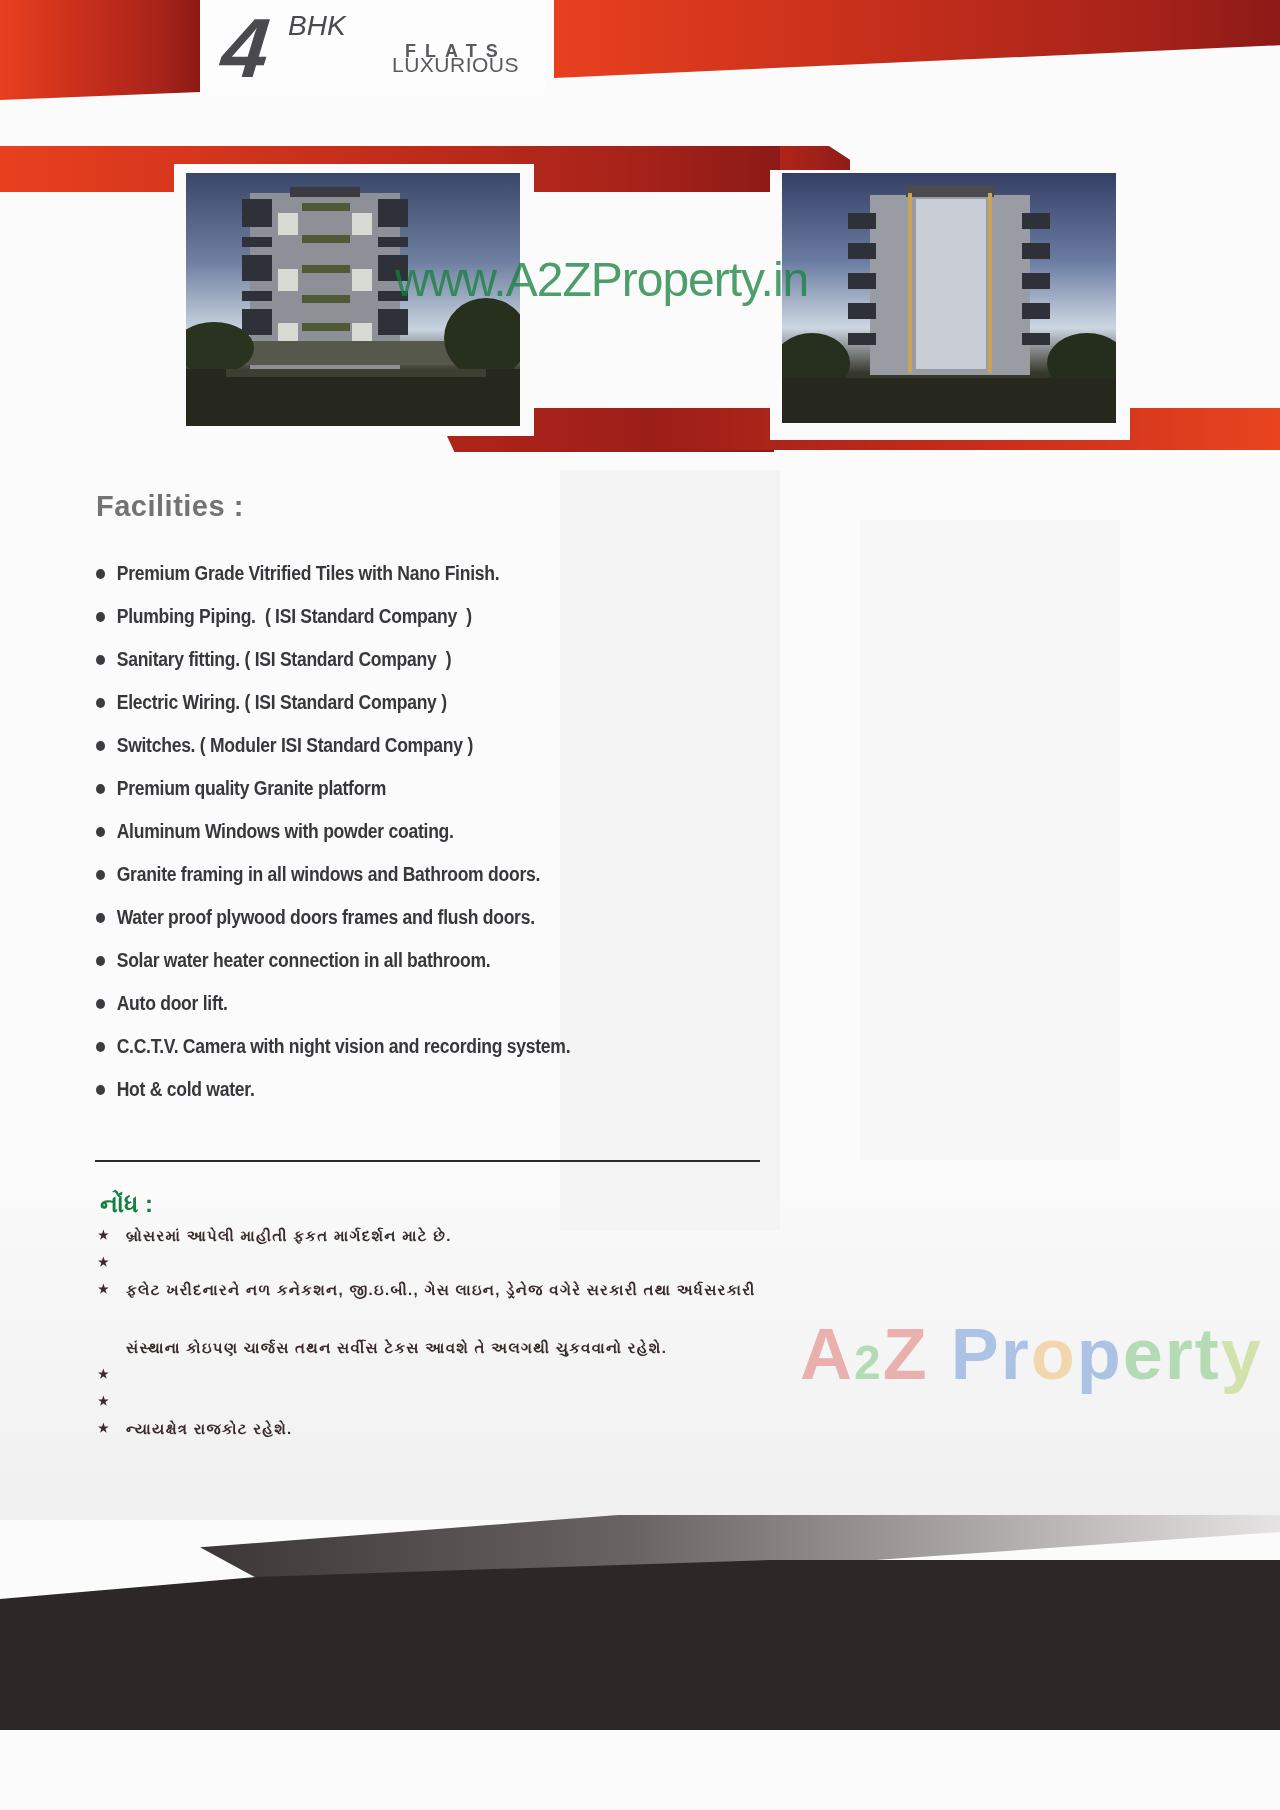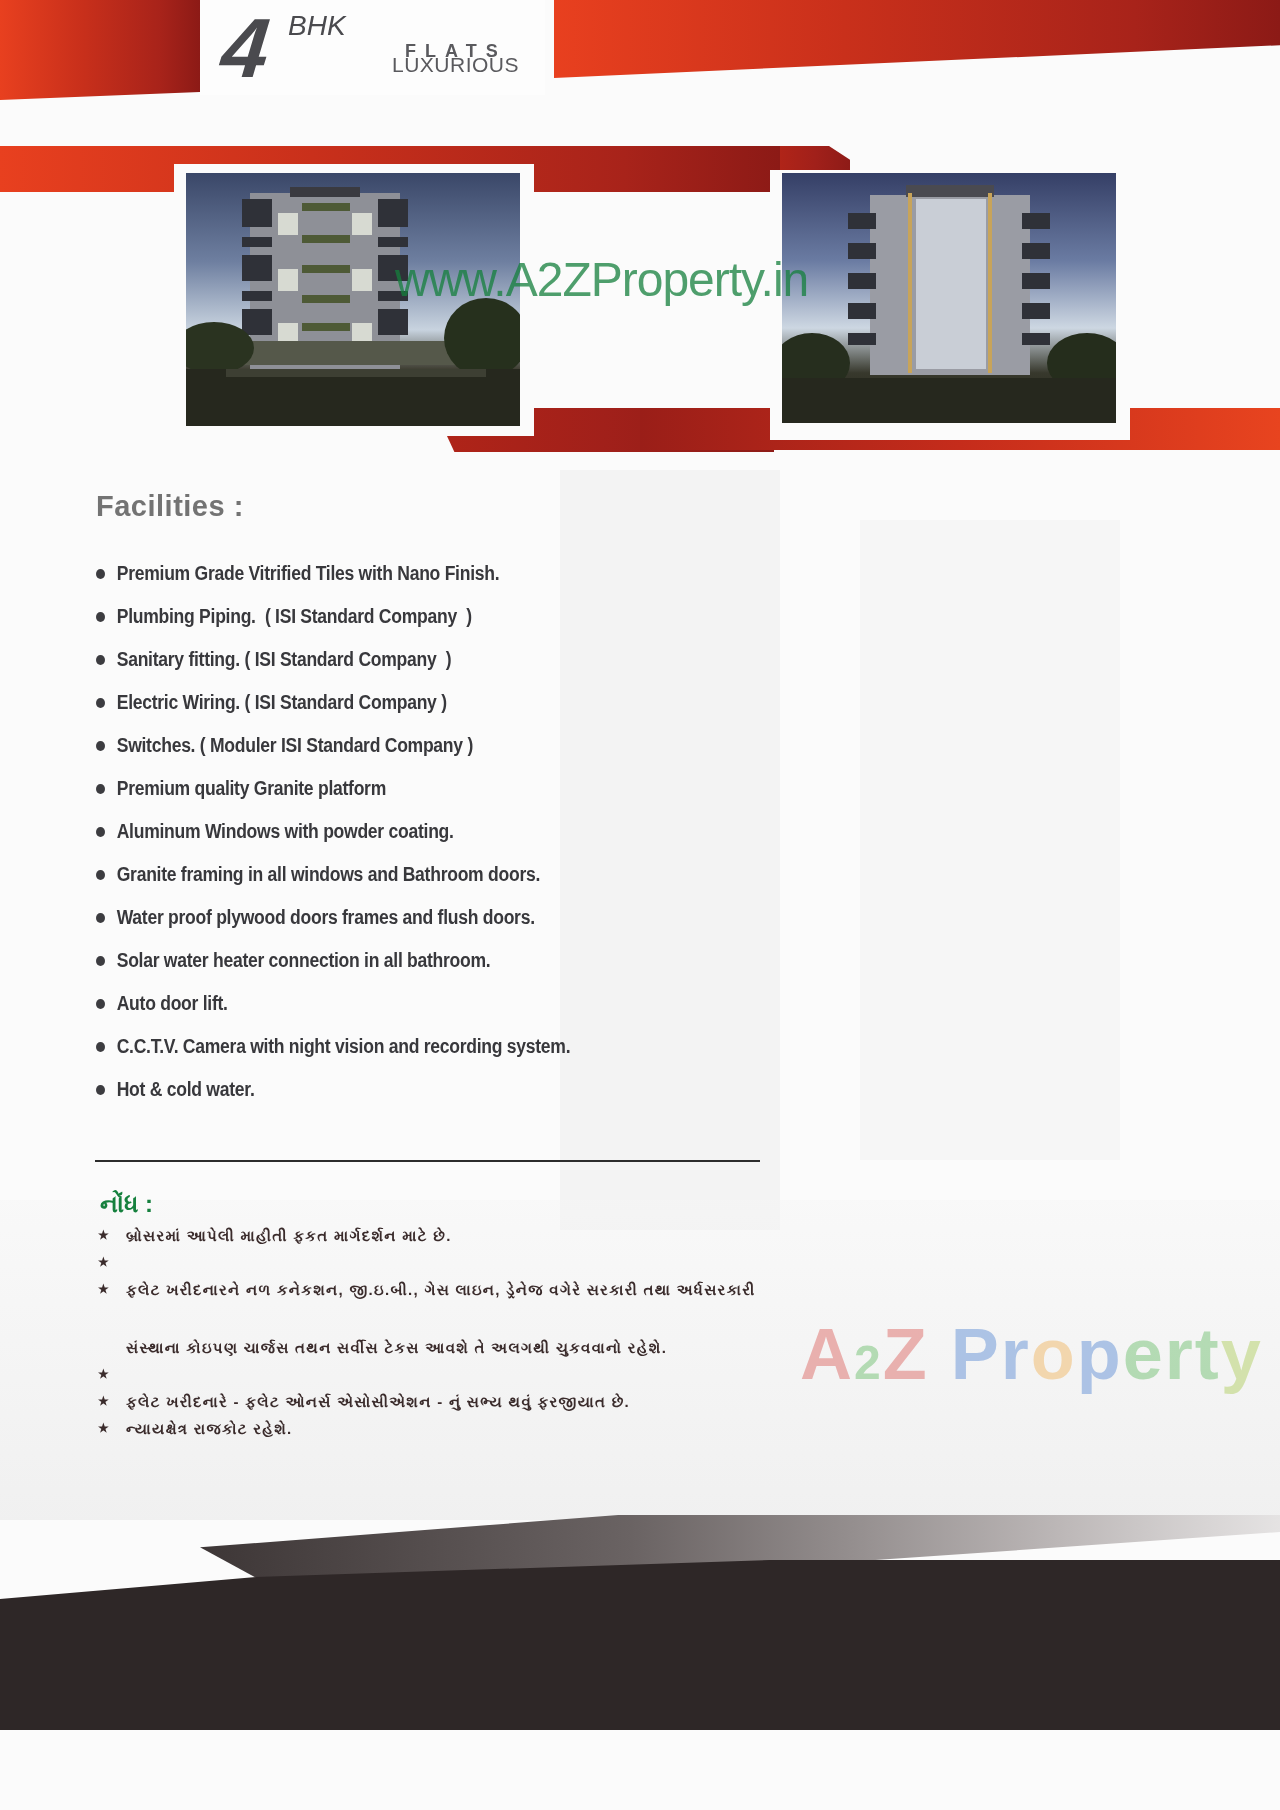--- a/index.html
+++ b/index.html
@@ -261,21 +261,20 @@
       <span class="note-text">ફલેટ ખરીદનારને નળ કનેકશન, જી.ઇ.બી., ગેસ લાઇન, ડ્રેનેજ વગેરે સરકારી તથા અર્ધસરકારી</span>
     </li>
   <li class="note-item cont">
       <span class="note-text">સંસ્થાના કોઇપણ ચાર્જસ તથન સર્વીસ ટેકસ આવશે તે અલગથી ચુકવવાનો રહેશે.</span>
     </li>
   <li class="note-item">
       <span class="star">★</span>
     </li>
   <li class="note-item">
       <span class="star">★</span>
-      <span class="note-text">ફલેટ ખરીદનારે - ફલેટ ઓનર્સ એસોસીએશન - નું સભ્ય થવું ફરજીયાત છે.</span>
     </li>
   <li class="note-item">
       <span class="star">★</span>
       <span class="note-text">ન્યાયક્ષેત્ર રાજકોટ રહેશે.</span>
     </li>
 </ul>
 
 <div class="a2z">
   <span style="color:#d9534f">A</span><span style="color:#5cb85c;font-size:48px">2</span><span style="color:#d9534f">Z</span><span style="white-space:pre"> </span><span style="color:#4a7fd1">P</span><span style="color:#4a7fd1">r</span><span style="color:#f0ad4e">o</span><span style="color:#4a7fd1">p</span><span style="color:#5cb85c">e</span><span style="color:#5cb85c">r</span><span style="color:#5cb85c">t</span><span style="color:#a6c94a">y</span>
 </div>

